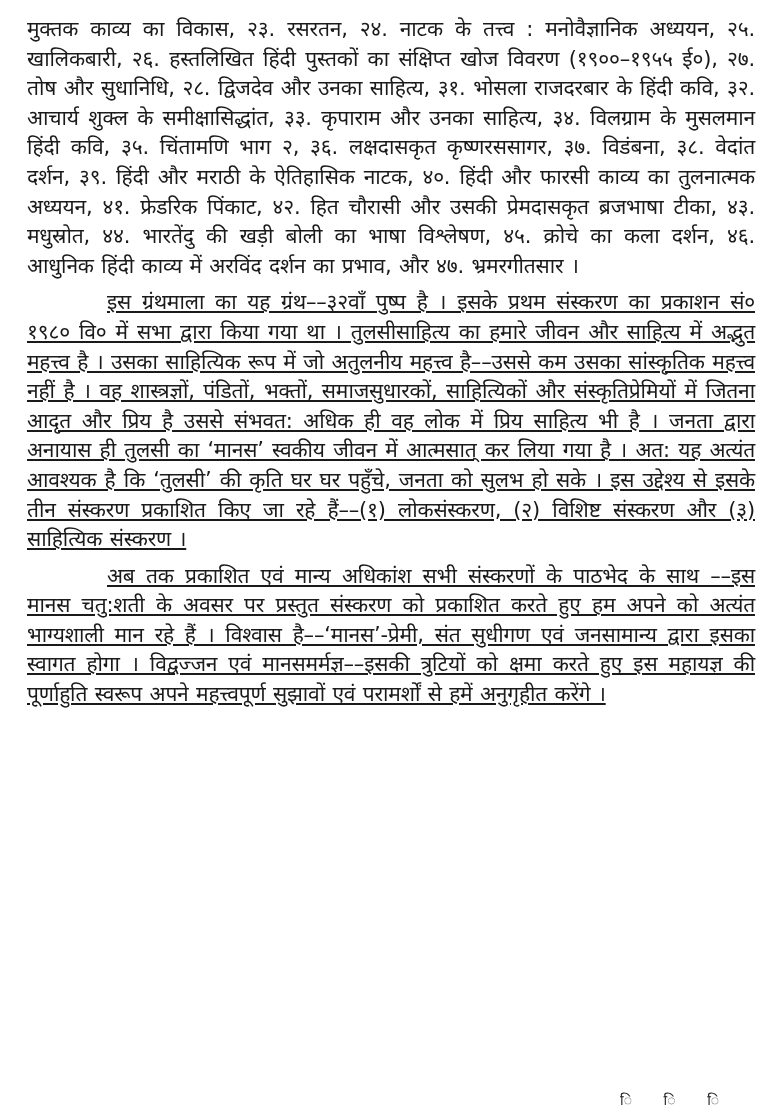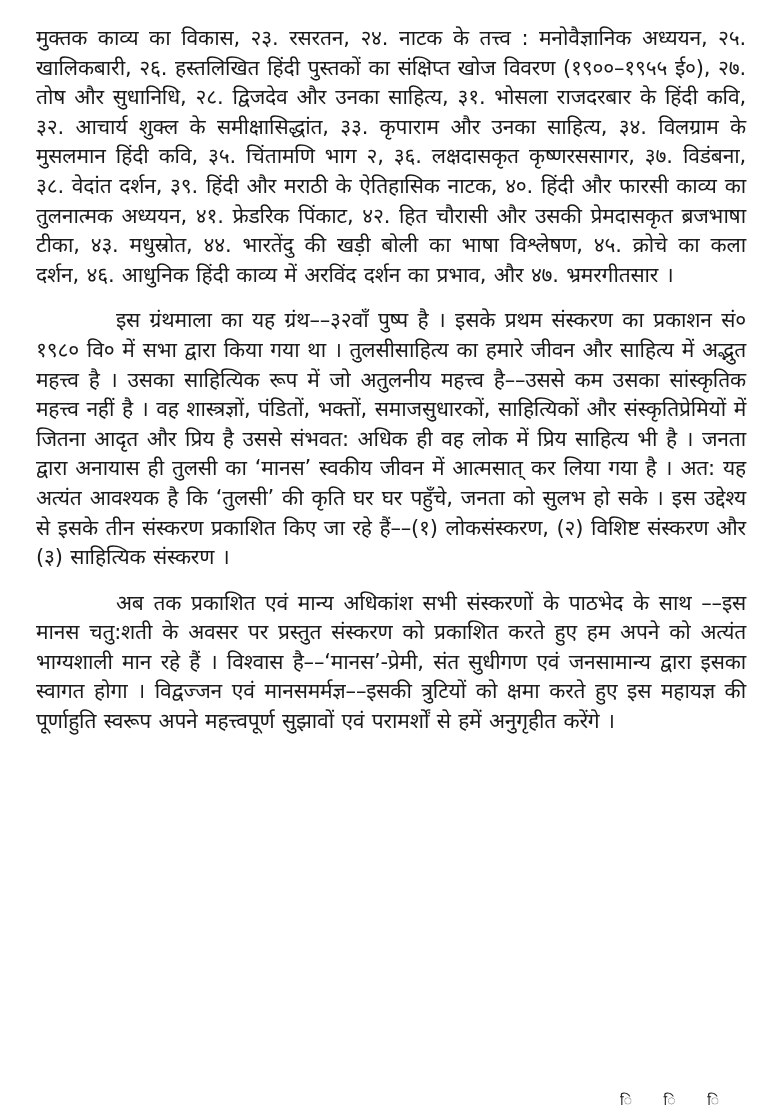--- a/index.html
+++ b/index.html
@@ -15,30 +15,31 @@
       color: #1a1a1a;
       font-family: "DejaVu Sans", sans-serif;
     }
     .page {
       position: absolute;
       left: 20px;
       top: 8px;
       width: 742px;
     }
     .para {
-      margin: 16px;
+      margin: 7px;
       font-size: 21px;
       line-height: 29.6px;
       text-align: justify;
       text-align-last: left;
       letter-spacing: -0.2px;
       word-spacing: 1px;
     }
     .para.indent {
       text-indent: 80px;
+      text-decoration: underline;
     }
     .para + .para {
       margin-top: 6px;
     }
     .sig-fragment {
       position: absolute;
       left: 620px;
       top: 1090px;
       font-size: 14px;
       color: #222;

